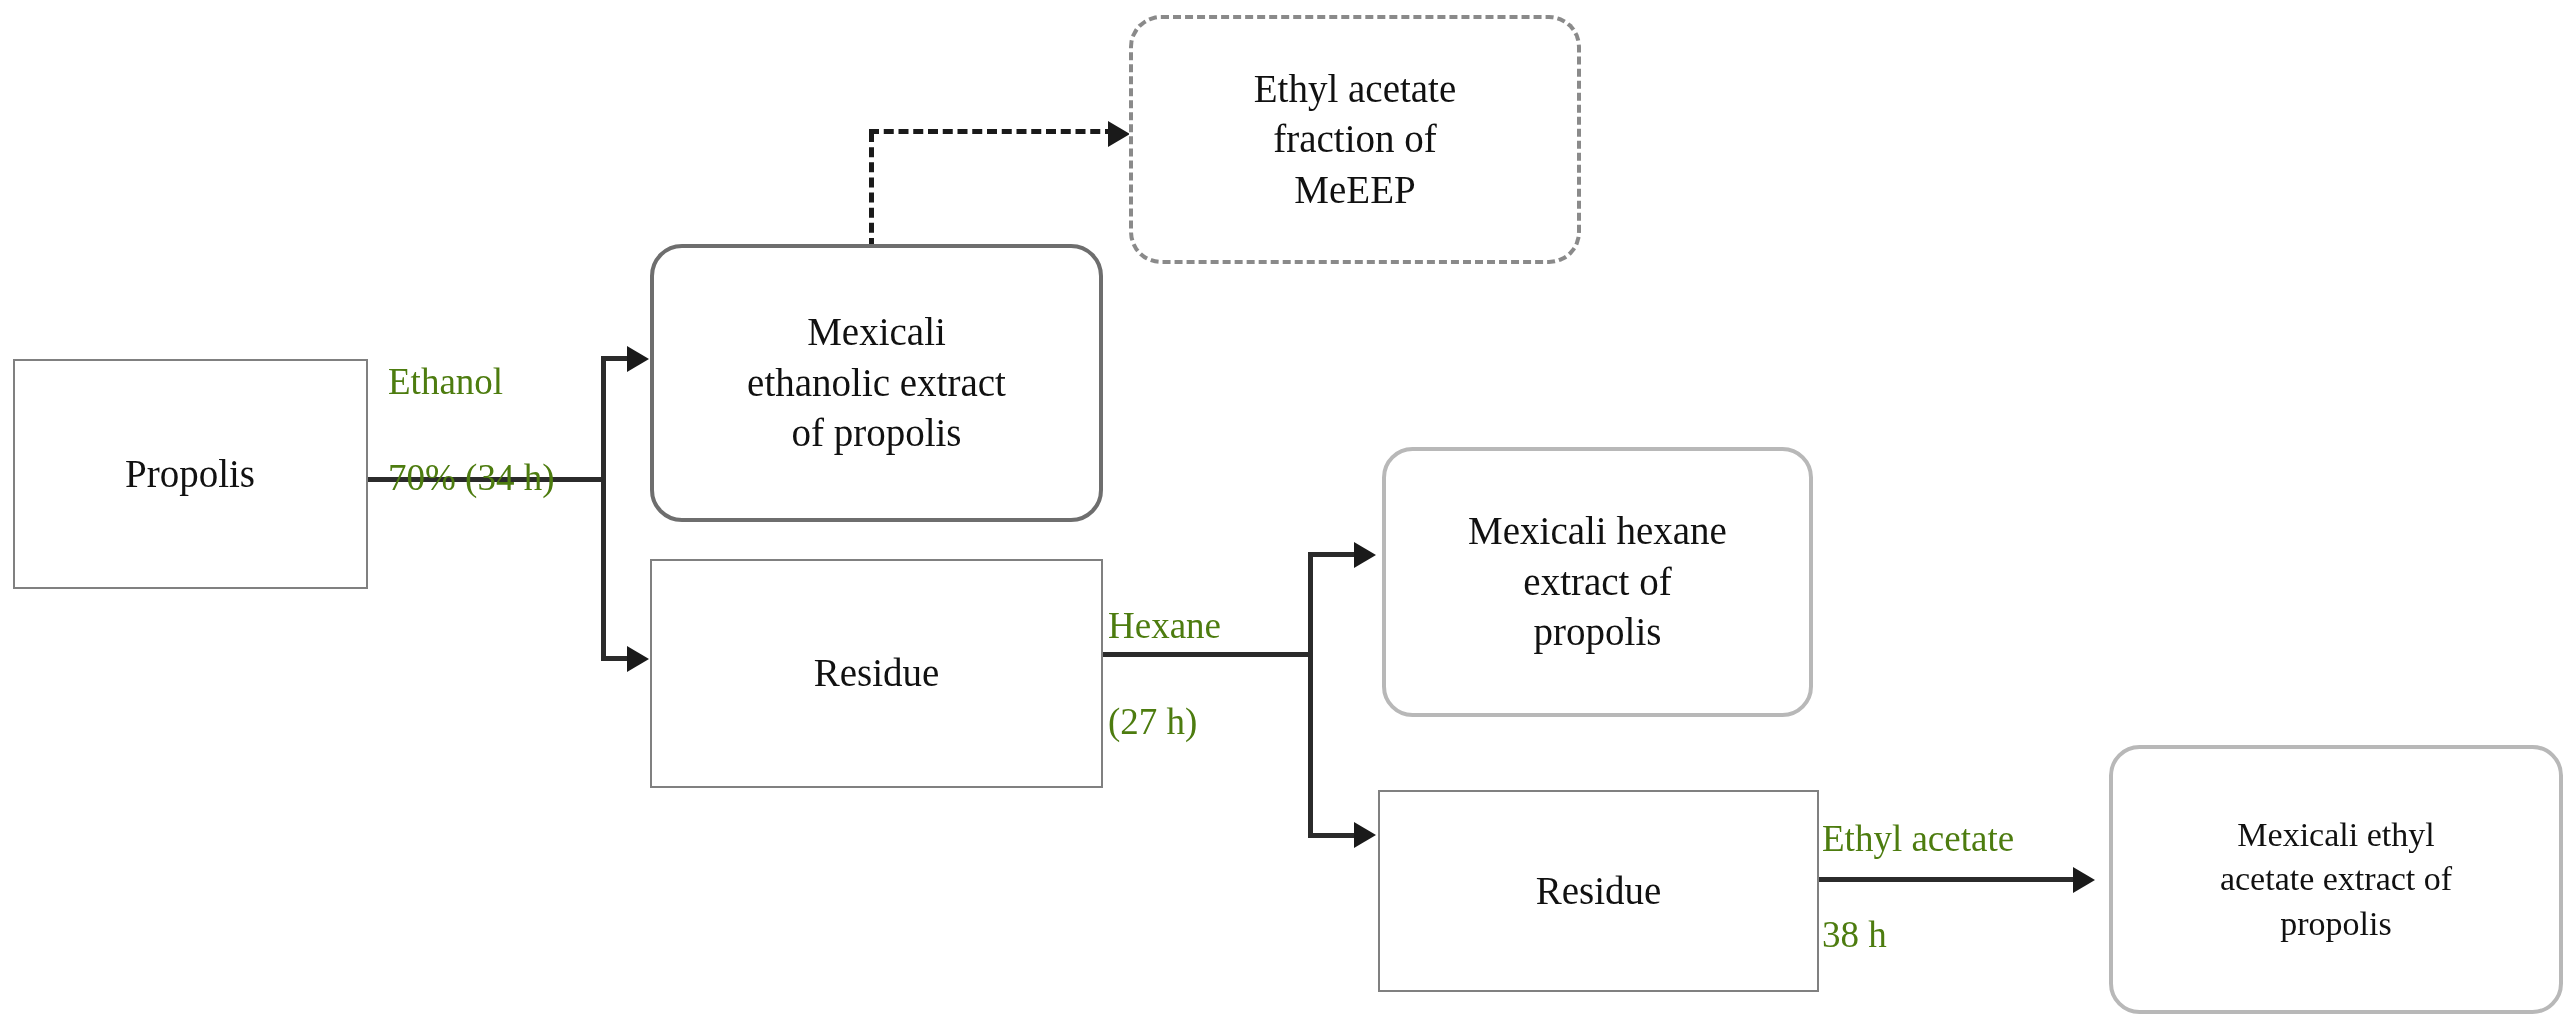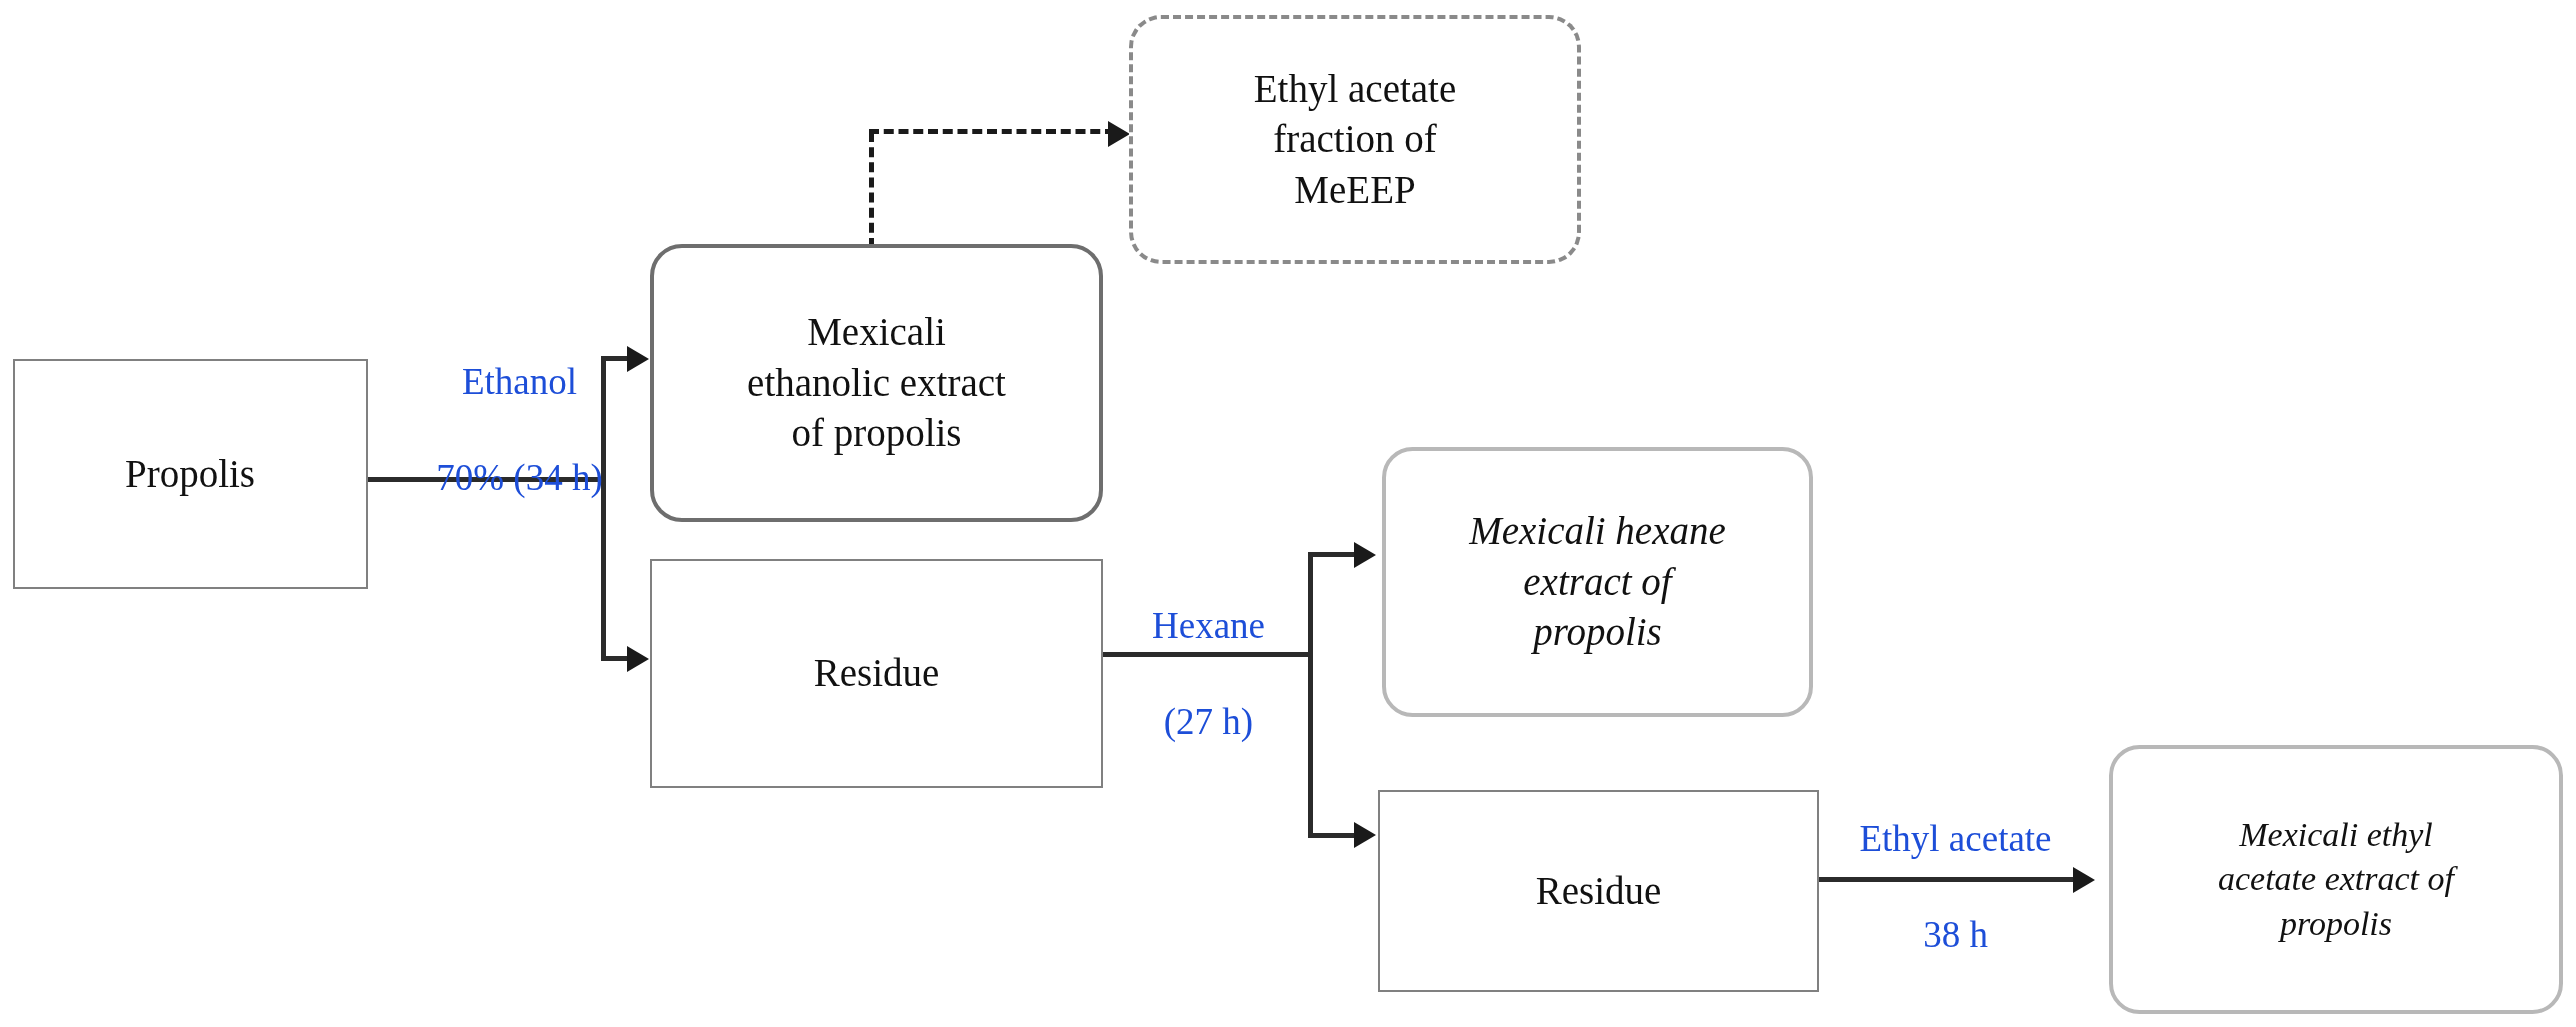--- a/index.html
+++ b/index.html
@@ -34,32 +34,30 @@
     border: 2.8px solid #808080;
     border-radius: 0;
   }
   .round-dark {
     border: 4.8px solid #6e6e6e;
     border-radius: 32px;
   }
   .round-light {
     border: 4.2px solid #b8b8b8;
     border-radius: 30.5px;
-    font-style: italic;
   }
   .round-dashed {
     border: 4.8px dashed #8a8a8a;
     border-radius: 32px;
   }
 
   
   .edge-label {
     position: absolute;
-    color: #1d4ed8;
-    text-align: center;
+    color: #4d7c0f;
     line-height: 1.30;
     white-space: pre-line;
   }
 
   
   .hline {
     position: absolute;
     background: #2b2b2b;
     height: 4.8px;
   }

